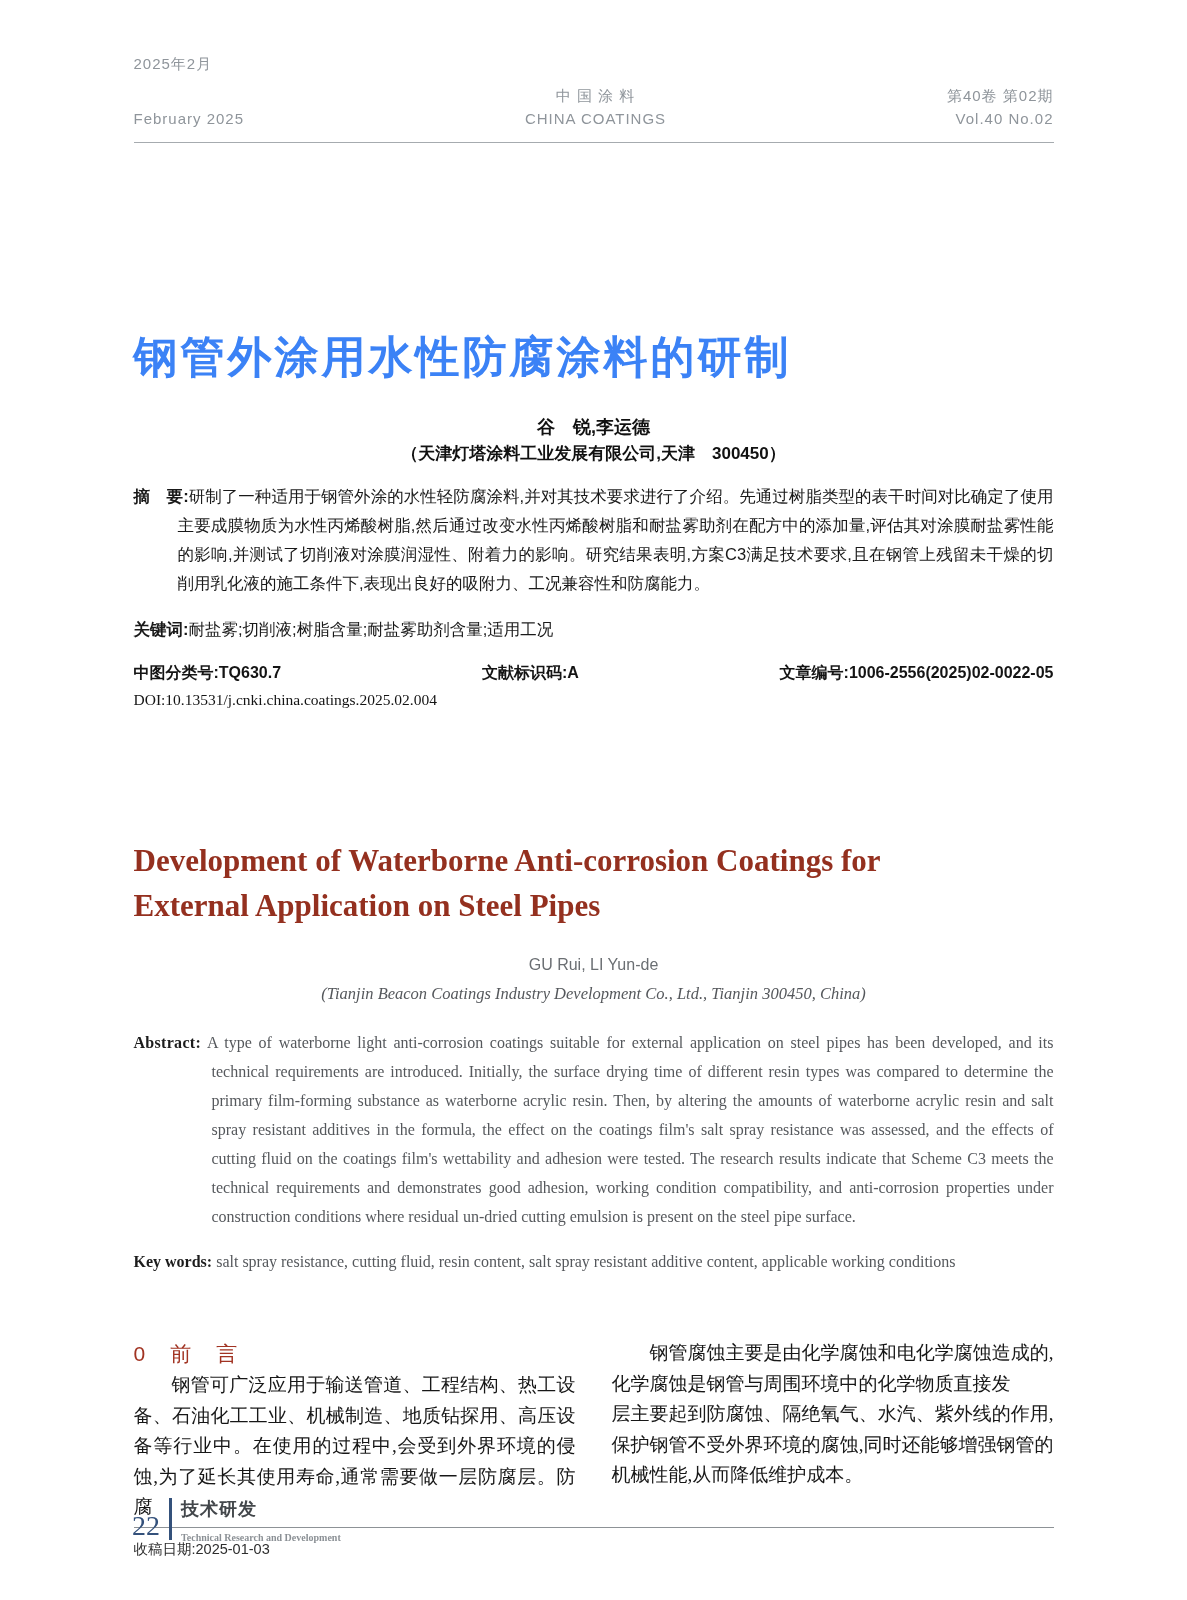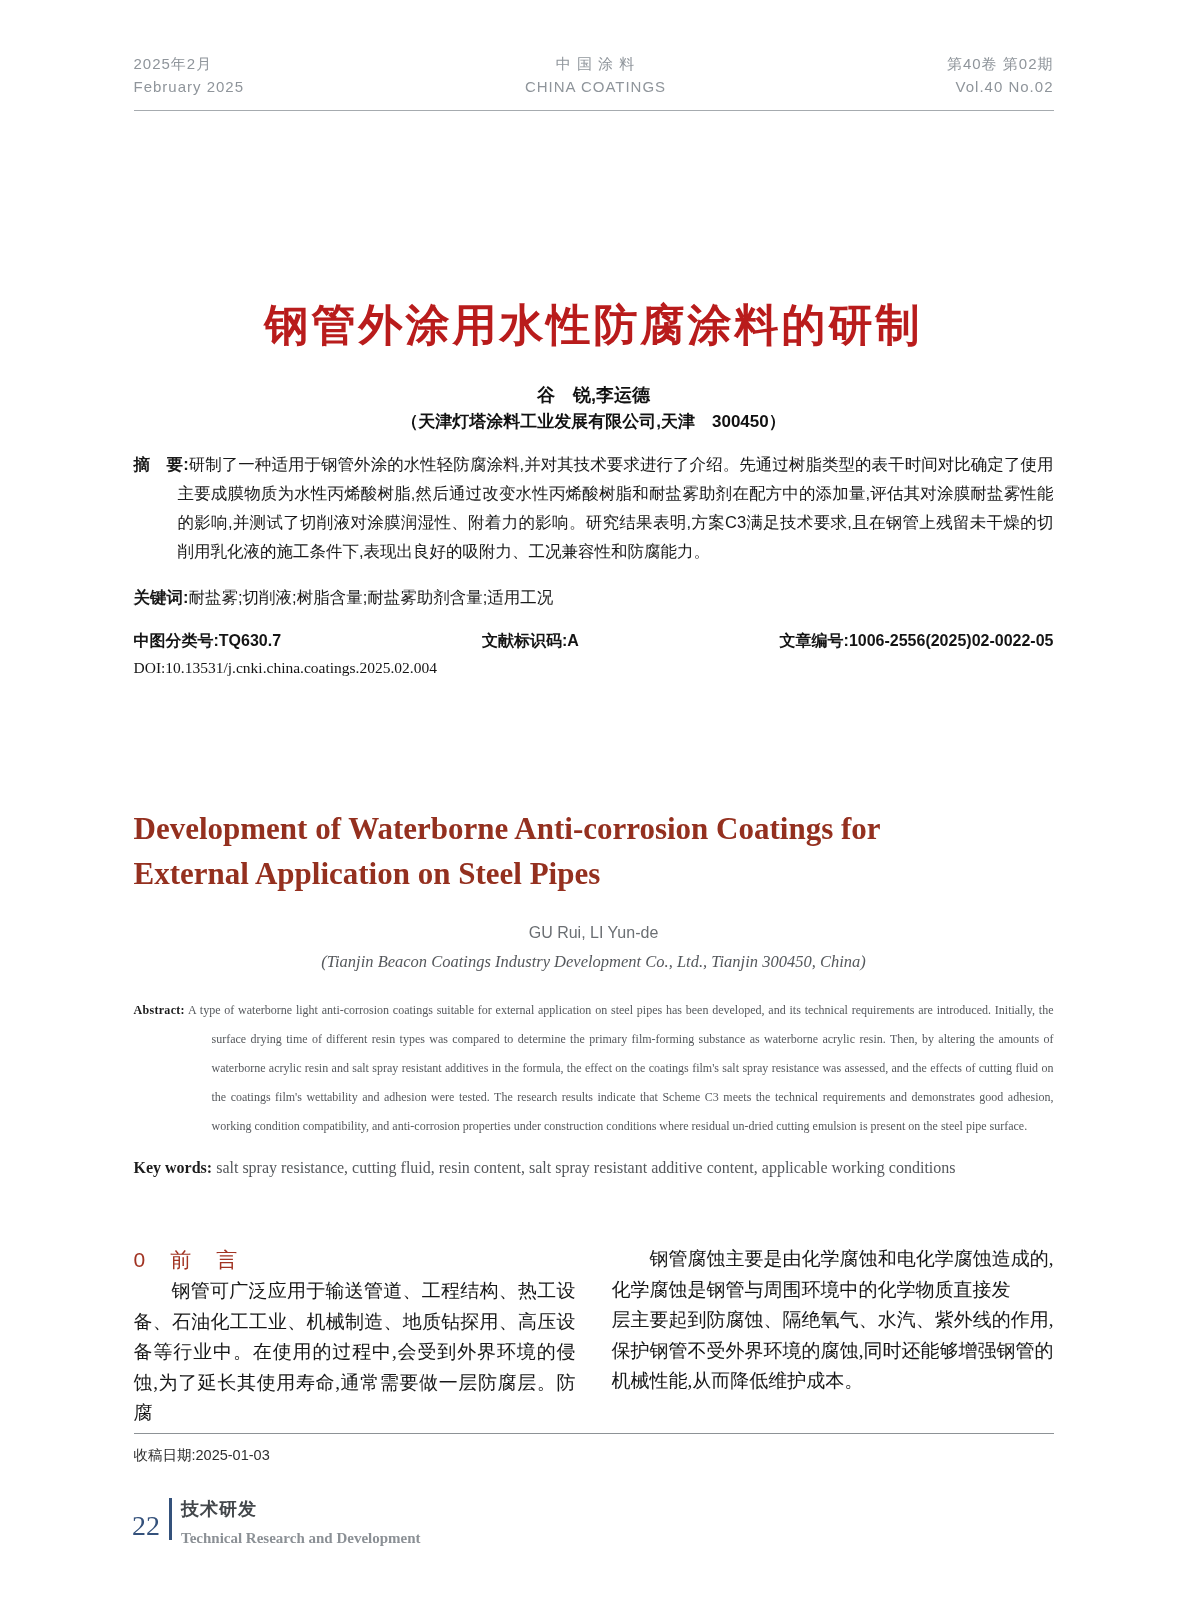--- a/index.html
+++ b/index.html
@@ -16,30 +16,30 @@
 
   
   .journal-header{
     display:flex;justify-content:space-between;align-items:flex-end;
     padding-top:52px;padding-bottom:12px;
     border-bottom:1px solid #a6abaf;
     color:#8f959b;font-size:15px;line-height:23px;
     letter-spacing:1px;
   }
   .jh-col{display:flex;flex-direction:column;}
-  .jh-left{text-align:left;}
+  .jh-left{text-align:left;gap:32px;}
   .jh-center{text-align:center;}
   .jh-right{text-align:right;}
 
   
   .title-zh{
     margin-top:184px;
-    text-align:center;
+    text-align:left;
     font-size:44px;font-weight:700;letter-spacing:3px;
-    color:#b91c1c;line-height:60px;
+    color:#3b82f6;line-height:60px;
   }
   .authors-zh{margin-top:28px;text-align:center;font-size:18px;font-weight:700;line-height:24px;color:#111;}
   .affil-zh{margin-top:3px;text-align:center;font-size:17px;font-weight:700;line-height:24px;color:#111;}
 
   
   .abstract-zh{
     margin-top:16px;
     font-size:16.5px;line-height:29px;color:#191919;
     text-align:justify;
     padding-left:44px;text-indent:-44px;
@@ -71,21 +71,21 @@
   .affil-en{
     margin-top:6px;text-align:center;
     font-family:"Liberation Serif","DejaVu Serif",serif;
     font-style:italic;font-size:16.5px;color:#55585c;line-height:24px;
   }
 
   
   .abstract-en{
     margin-top:22px;
     font-family:"Liberation Serif","DejaVu Serif",serif;
-    font-size:12px;line-height:29px;color:#55585c;
+    font-size:16px;line-height:29px;color:#55585c;
     text-align:justify;
     padding-left:78px;text-indent:-78px;
   }
   .abstract-en .lbl{font-weight:700;color:#1c1c1c;letter-spacing:0.3px;}
   .keywords-en{
     margin-top:0px;
     font-family:"Liberation Serif","DejaVu Serif",serif;
     font-size:16px;line-height:29px;color:#55585c;
     padding-left:84px;text-indent:-84px;
   }
@@ -125,21 +125,21 @@
   .page-num{
     font-family:"Liberation Serif","DejaVu Serif",serif;
     font-size:28px;color:#34517b;line-height:40px;
     margin-right:9px;margin-top:8px;
   }
   .footer-bar{width:3px;height:42px;background:#34517b;margin-right:9px;}
   .footer-sec{display:flex;flex-direction:column;justify-content:center;}
   .footer-sec-zh{font-size:18px;font-weight:700;color:#43474b;line-height:22px;letter-spacing:1px;}
   .footer-sec-en{
     font-family:"Liberation Serif","DejaVu Serif",serif;
-    font-size:15px;font-weight:700;color:#8b9095;line-height:16px;margin-top:10px;
+    font-size:10px;font-weight:700;color:#8b9095;line-height:16px;margin-top:10px;
   }
 </style>
 </head>
 <body>
 
 <div class="page">
   <div class="content">
 
     <div class="journal-header">
       <div class="jh-col jh-left">

